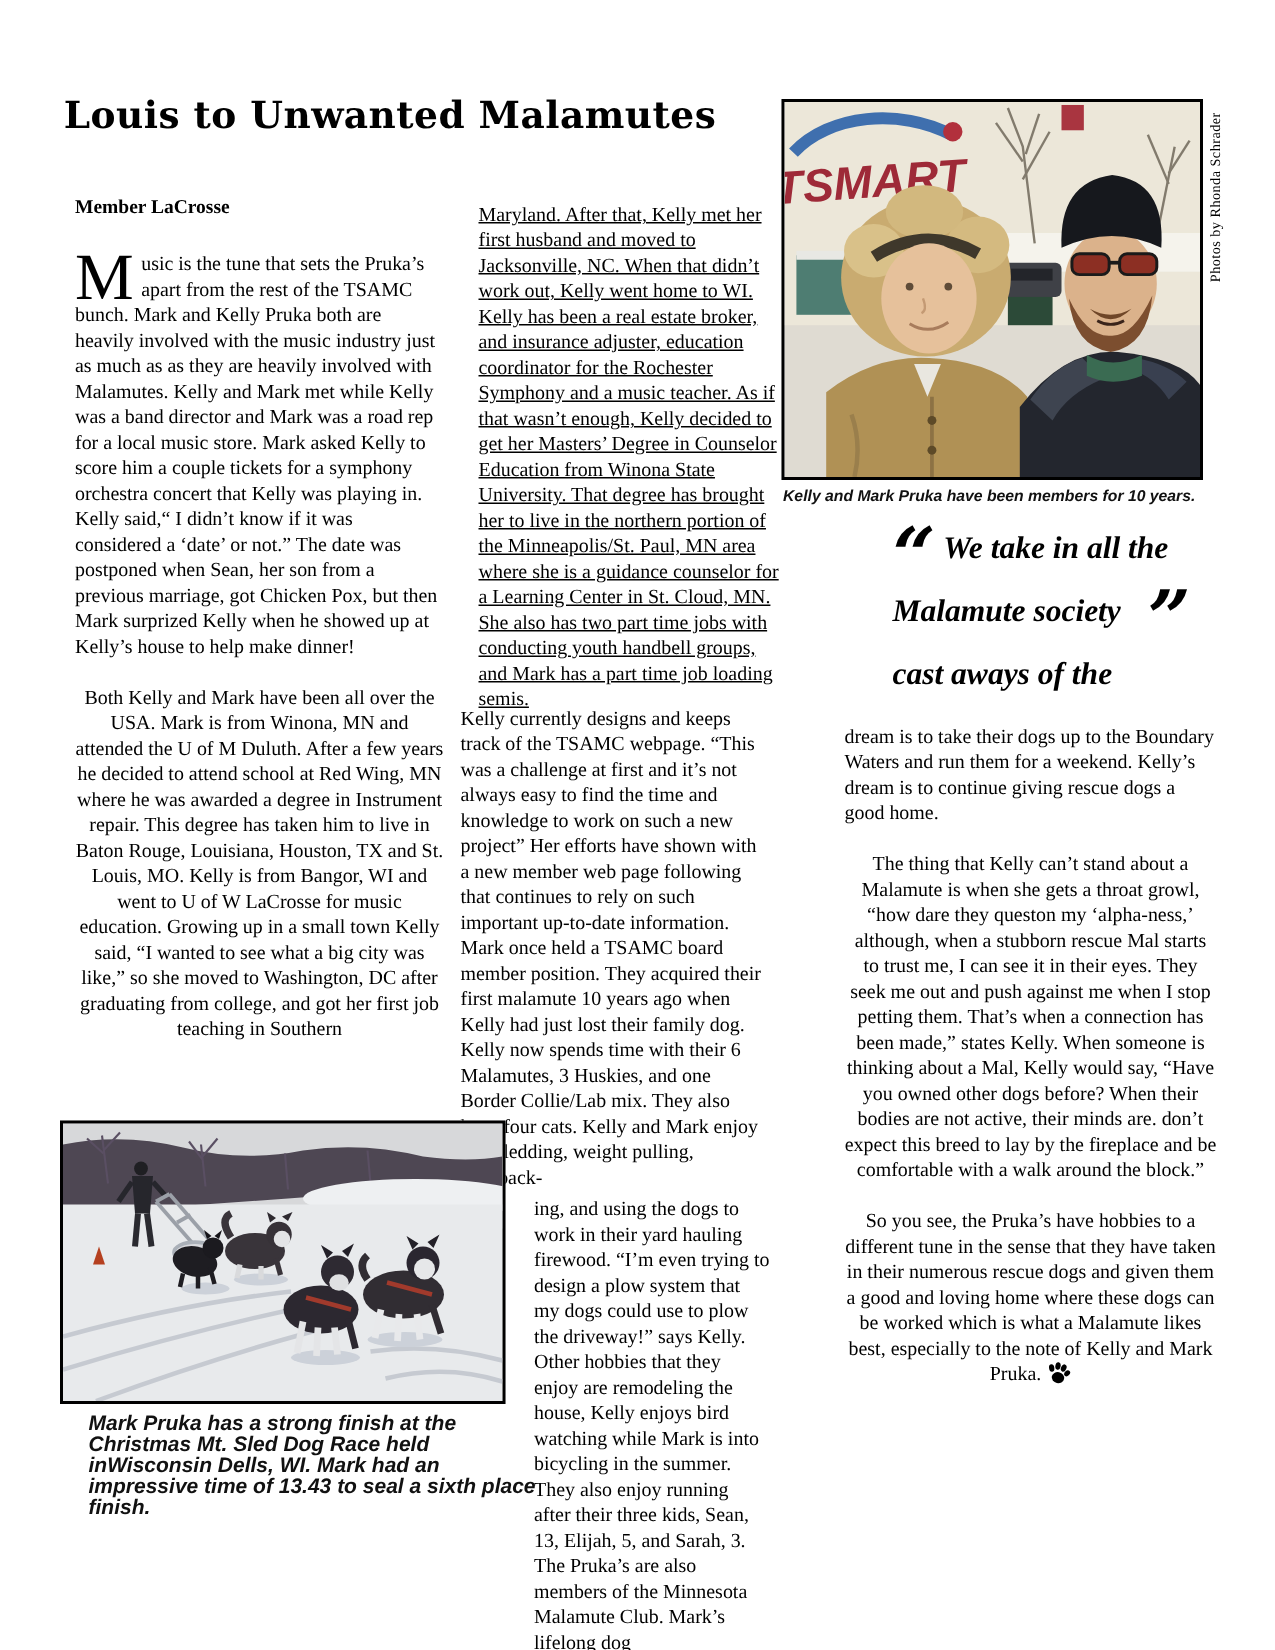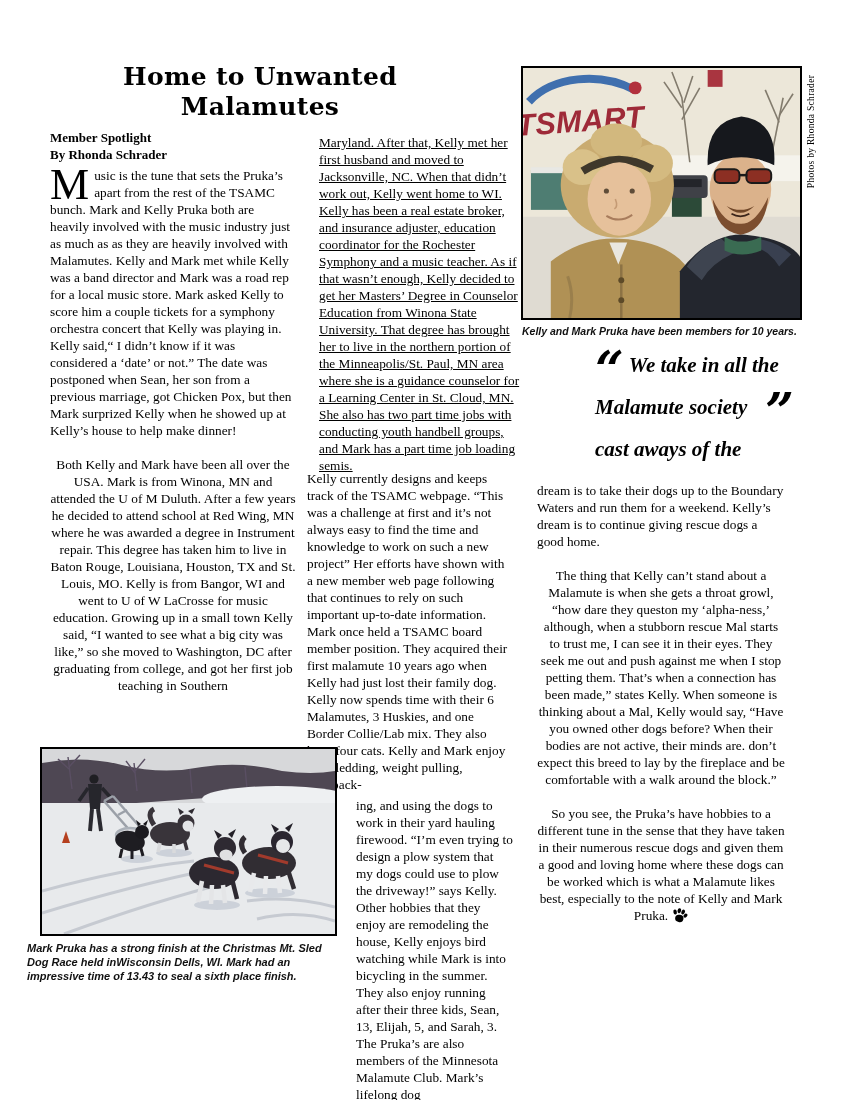--- a/index.html
+++ b/index.html
@@ -21,35 +21,35 @@
     font-weight:bold; font-size:13px; line-height:17px;
   }
   .body-text { font-size:13.3px; line-height:17px; }
   .body-text p { margin:0; }
   .body-text p.gap { margin-top:17px;text-align:center; }
 
   .col1 { left:50px;  top:167px; width:246px; }
   .col2a{ left:319px; top:134px; width:205px;text-decoration:underline; }
   .col2b{ left:307px; top:470px; width:206px; }
   .col2c{ left:356px; top:797px; width:157px; }
-  .col3 { left:537px; top:482px; width:248px; }
+  .col3 { left:563px; top:482px; width:248px; }
 
   .dropcap {
     float:left; font-size:44px; line-height:33px;
     padding:1px 5px 0 0; font-weight:normal;
   }
 
   .photo-frame { border:2px solid #000; background:#ddd; overflow:hidden; }
   .photo-top    { left:521px; top:66px;  width:281px; height:254px; }
   .photo-bottom { left:40px;  top:747px; width:297px; height:189px; }
   .photo-frame svg { display:block; width:100%; height:100%; }
 
   .caption { font-family:"Liberation Sans", sans-serif; font-style:italic; color:#111;font-weight:bold; }
   .caption-top    { left:522px; top:325px; width:288px; font-size:10.5px; line-height:13px; }
-  .caption-bottom { left:27px;  top:941px; width:304px; font-size:11px;   line-height:14px; }
+  .caption-bottom { left:59px;  top:941px; width:304px; font-size:14px;   line-height:14px; }
 
   .vcredit {
     left:740px; top:125px; width:145px; height:13px;
     transform:rotate(-90deg); transform-origin:center;
     font-size:9.5px; text-align:center; letter-spacing:.3px;
   }
 
   .pullquote {
     left:556px; top:352px; width:258px;
     font-weight:bold; font-style:italic;
@@ -64,26 +64,25 @@
   }
   .pq-open  { margin-right:7px; }
   .pq-close { margin-left:18px; }
 
   .paw-icon { display:inline-block; width:17px; height:15px; vertical-align:-3px; margin-left:3px; }
 </style>
 </head>
 <body>
 
 <div class="abs title">
-  <div>Home to Unwanted Malamutes</div>
+  <div>Louis to Unwanted Malamutes</div>
 </div>
 
 <div class="abs byline">
-  <div>Member Spotlight</div>
-  <div>By Rhonda Schrader</div>
+  <div>Member LaCrosse</div>
 </div>
 
 <div class="abs body-text col1">
   <p><span class="dropcap">M</span><span>usic is the tune that sets the Pruka’s apart from the rest of the TSAMC bunch. Mark and Kelly  Pruka both are heavily involved with the music industry just as much as as they are heavily involved with Malamutes. Kelly and Mark met while Kelly was a band director and Mark was a road rep for a local music store. Mark asked Kelly to score him a couple tickets for a symphony orchestra concert that Kelly was playing in. Kelly said,“ I didn’t know if it was considered a ‘date’ or not.” The date was postponed when Sean, her son from a previous marriage, got Chicken Pox, but then Mark surprized Kelly when he showed up at Kelly’s house to help make dinner!</span></p>
   <p class="gap">Both Kelly and Mark have been all over the USA. Mark is from Winona, MN and attended the U of M Duluth. After a few years he decided to attend school at Red Wing, MN where he was awarded a degree in Instrument repair. This degree has taken him to live in Baton Rouge, Louisiana, Houston, TX and St. Louis, MO. Kelly is from Bangor, WI and went to U of W LaCrosse for music education. Growing up in a small town Kelly said, “I wanted to see what a big city was like,” so she moved to Washington, DC after graduating from college, and got her first job teaching in Southern</p>
 </div>
 
 <div class="abs body-text col2a">
   <p>Maryland. After that, Kelly met her first husband and moved to Jacksonville, NC. When that didn’t work out, Kelly went home to WI. Kelly has been a real estate broker, and insurance adjuster, education coordinator for the Rochester Symphony and a music teacher. As if that wasn’t enough, Kelly decided to get her Masters’ Degree in Counselor Education from Winona State University. That degree has brought her to live in the northern portion of the Minneapolis/St. Paul, MN area where she is a guidance counselor for a Learning Center in St. Cloud, MN. She also has two part time jobs with conducting youth handbell groups, and Mark has a part time job loading semis.</p>
 </div>

